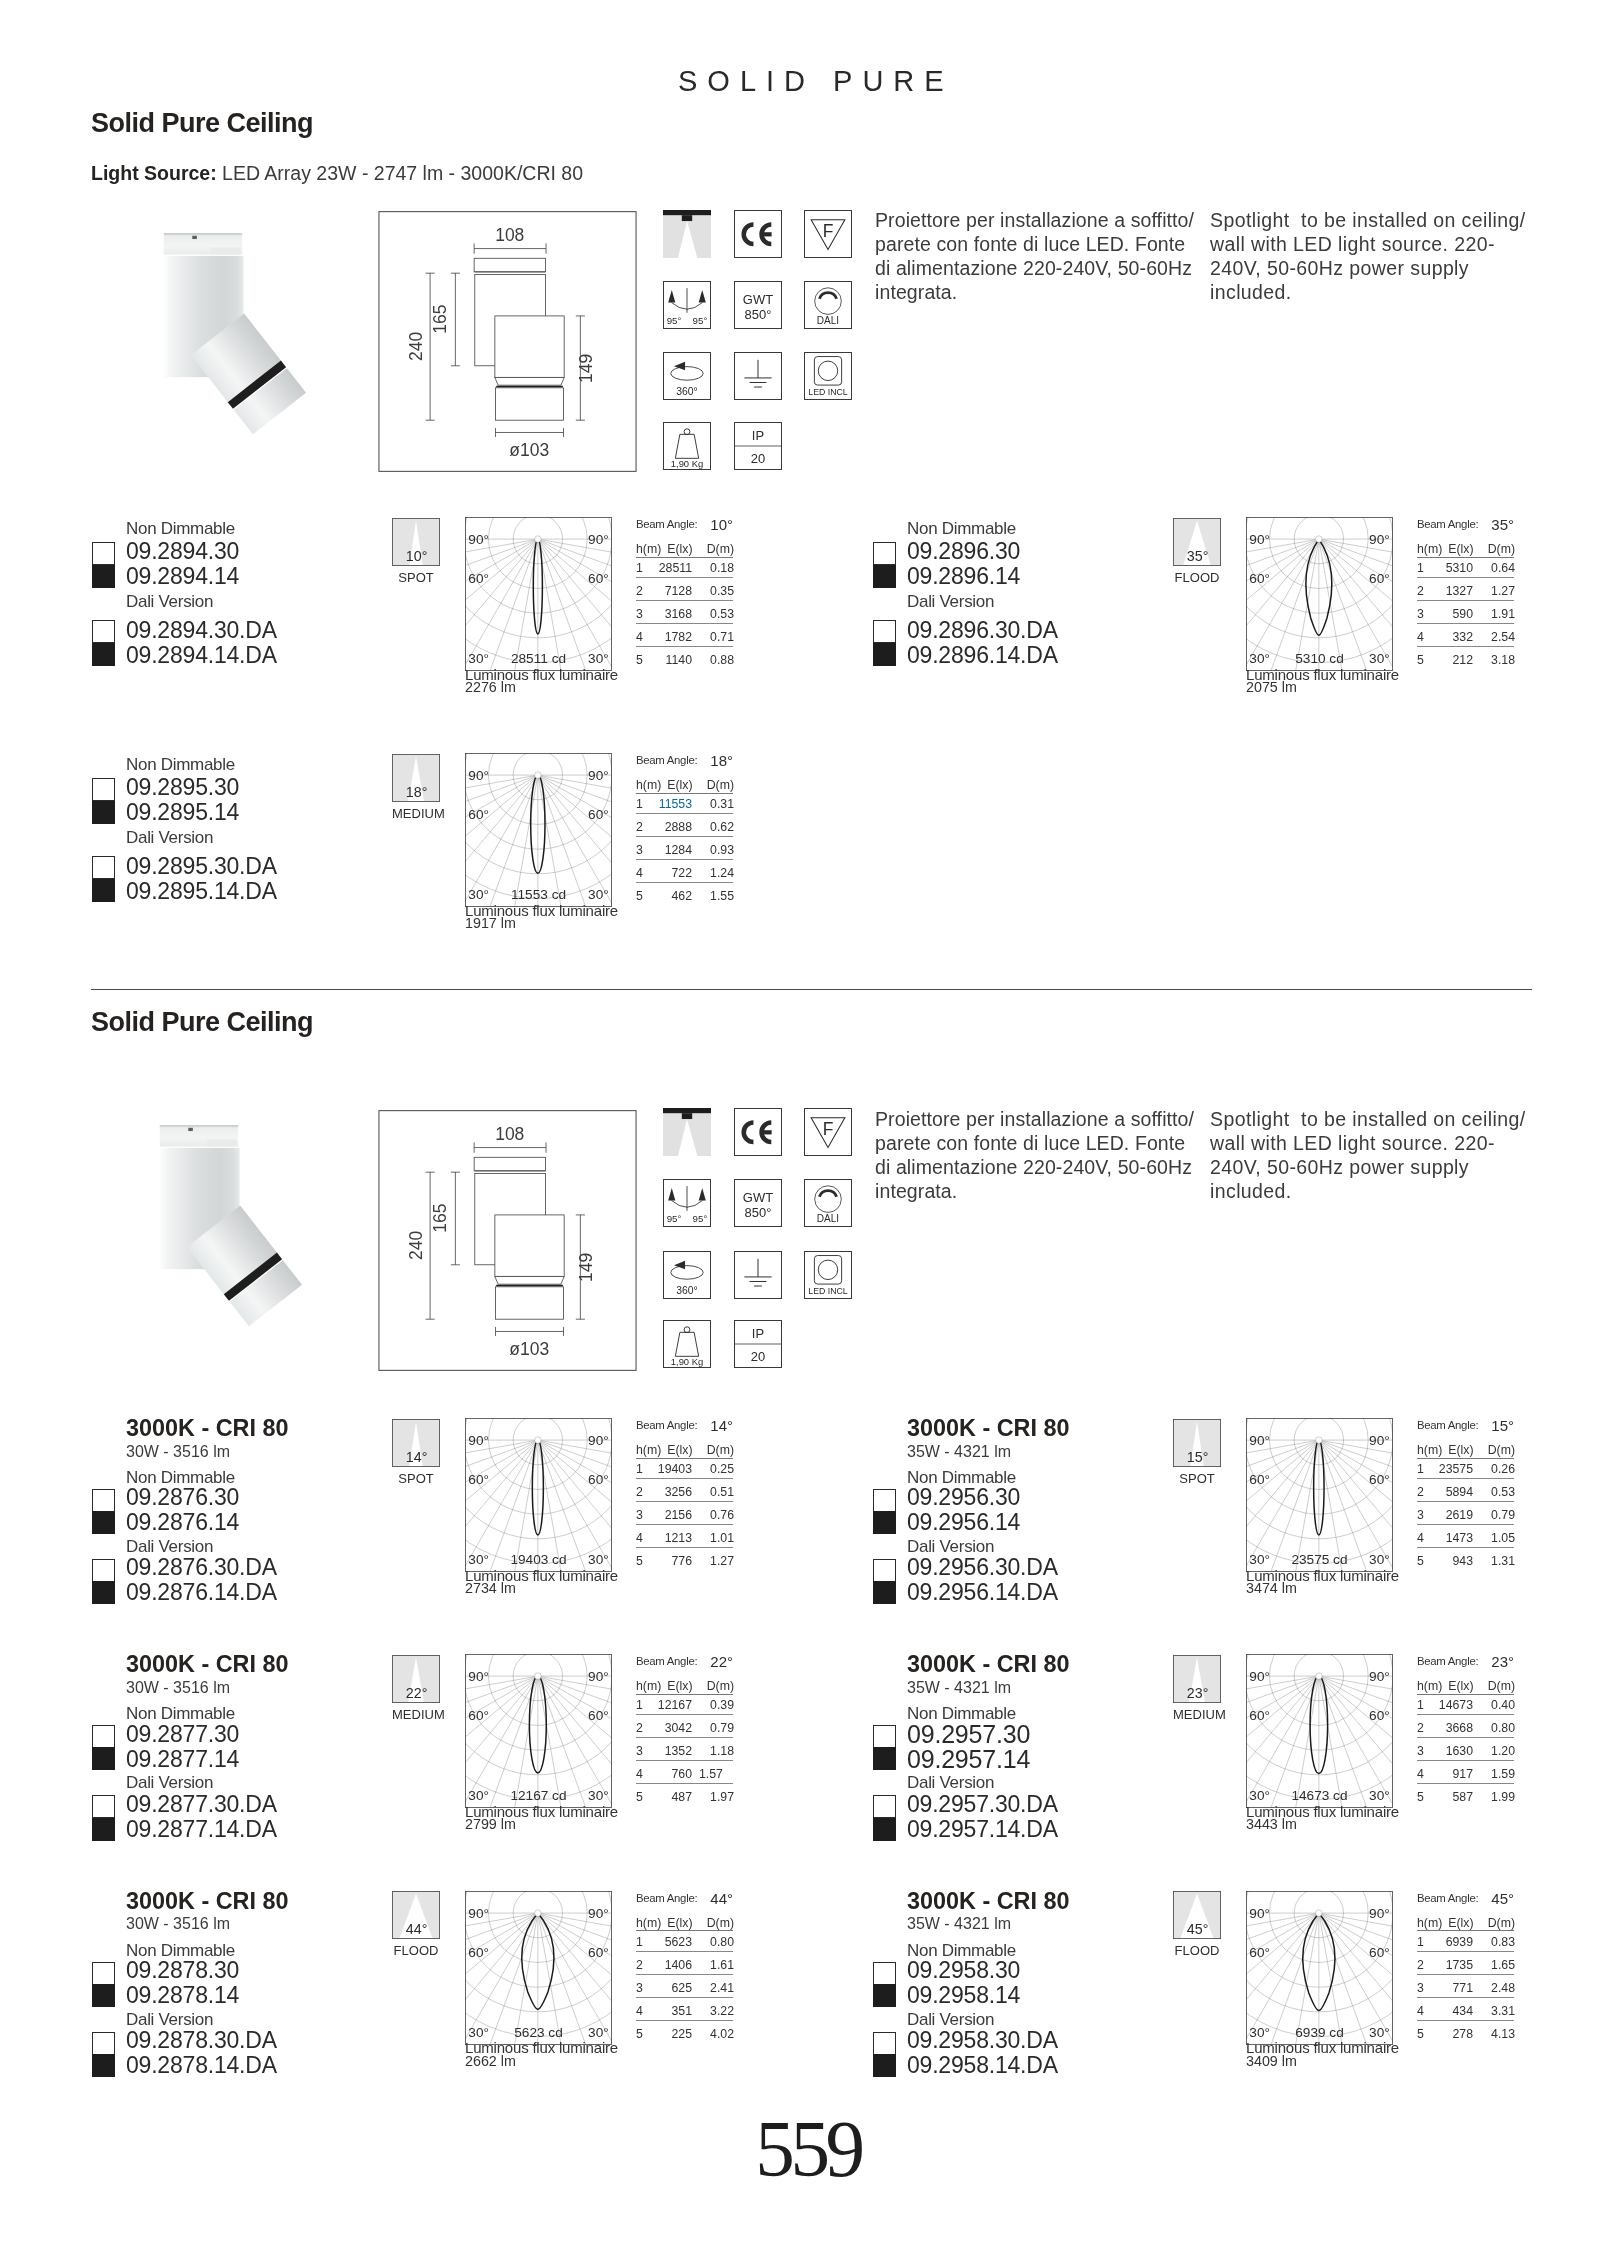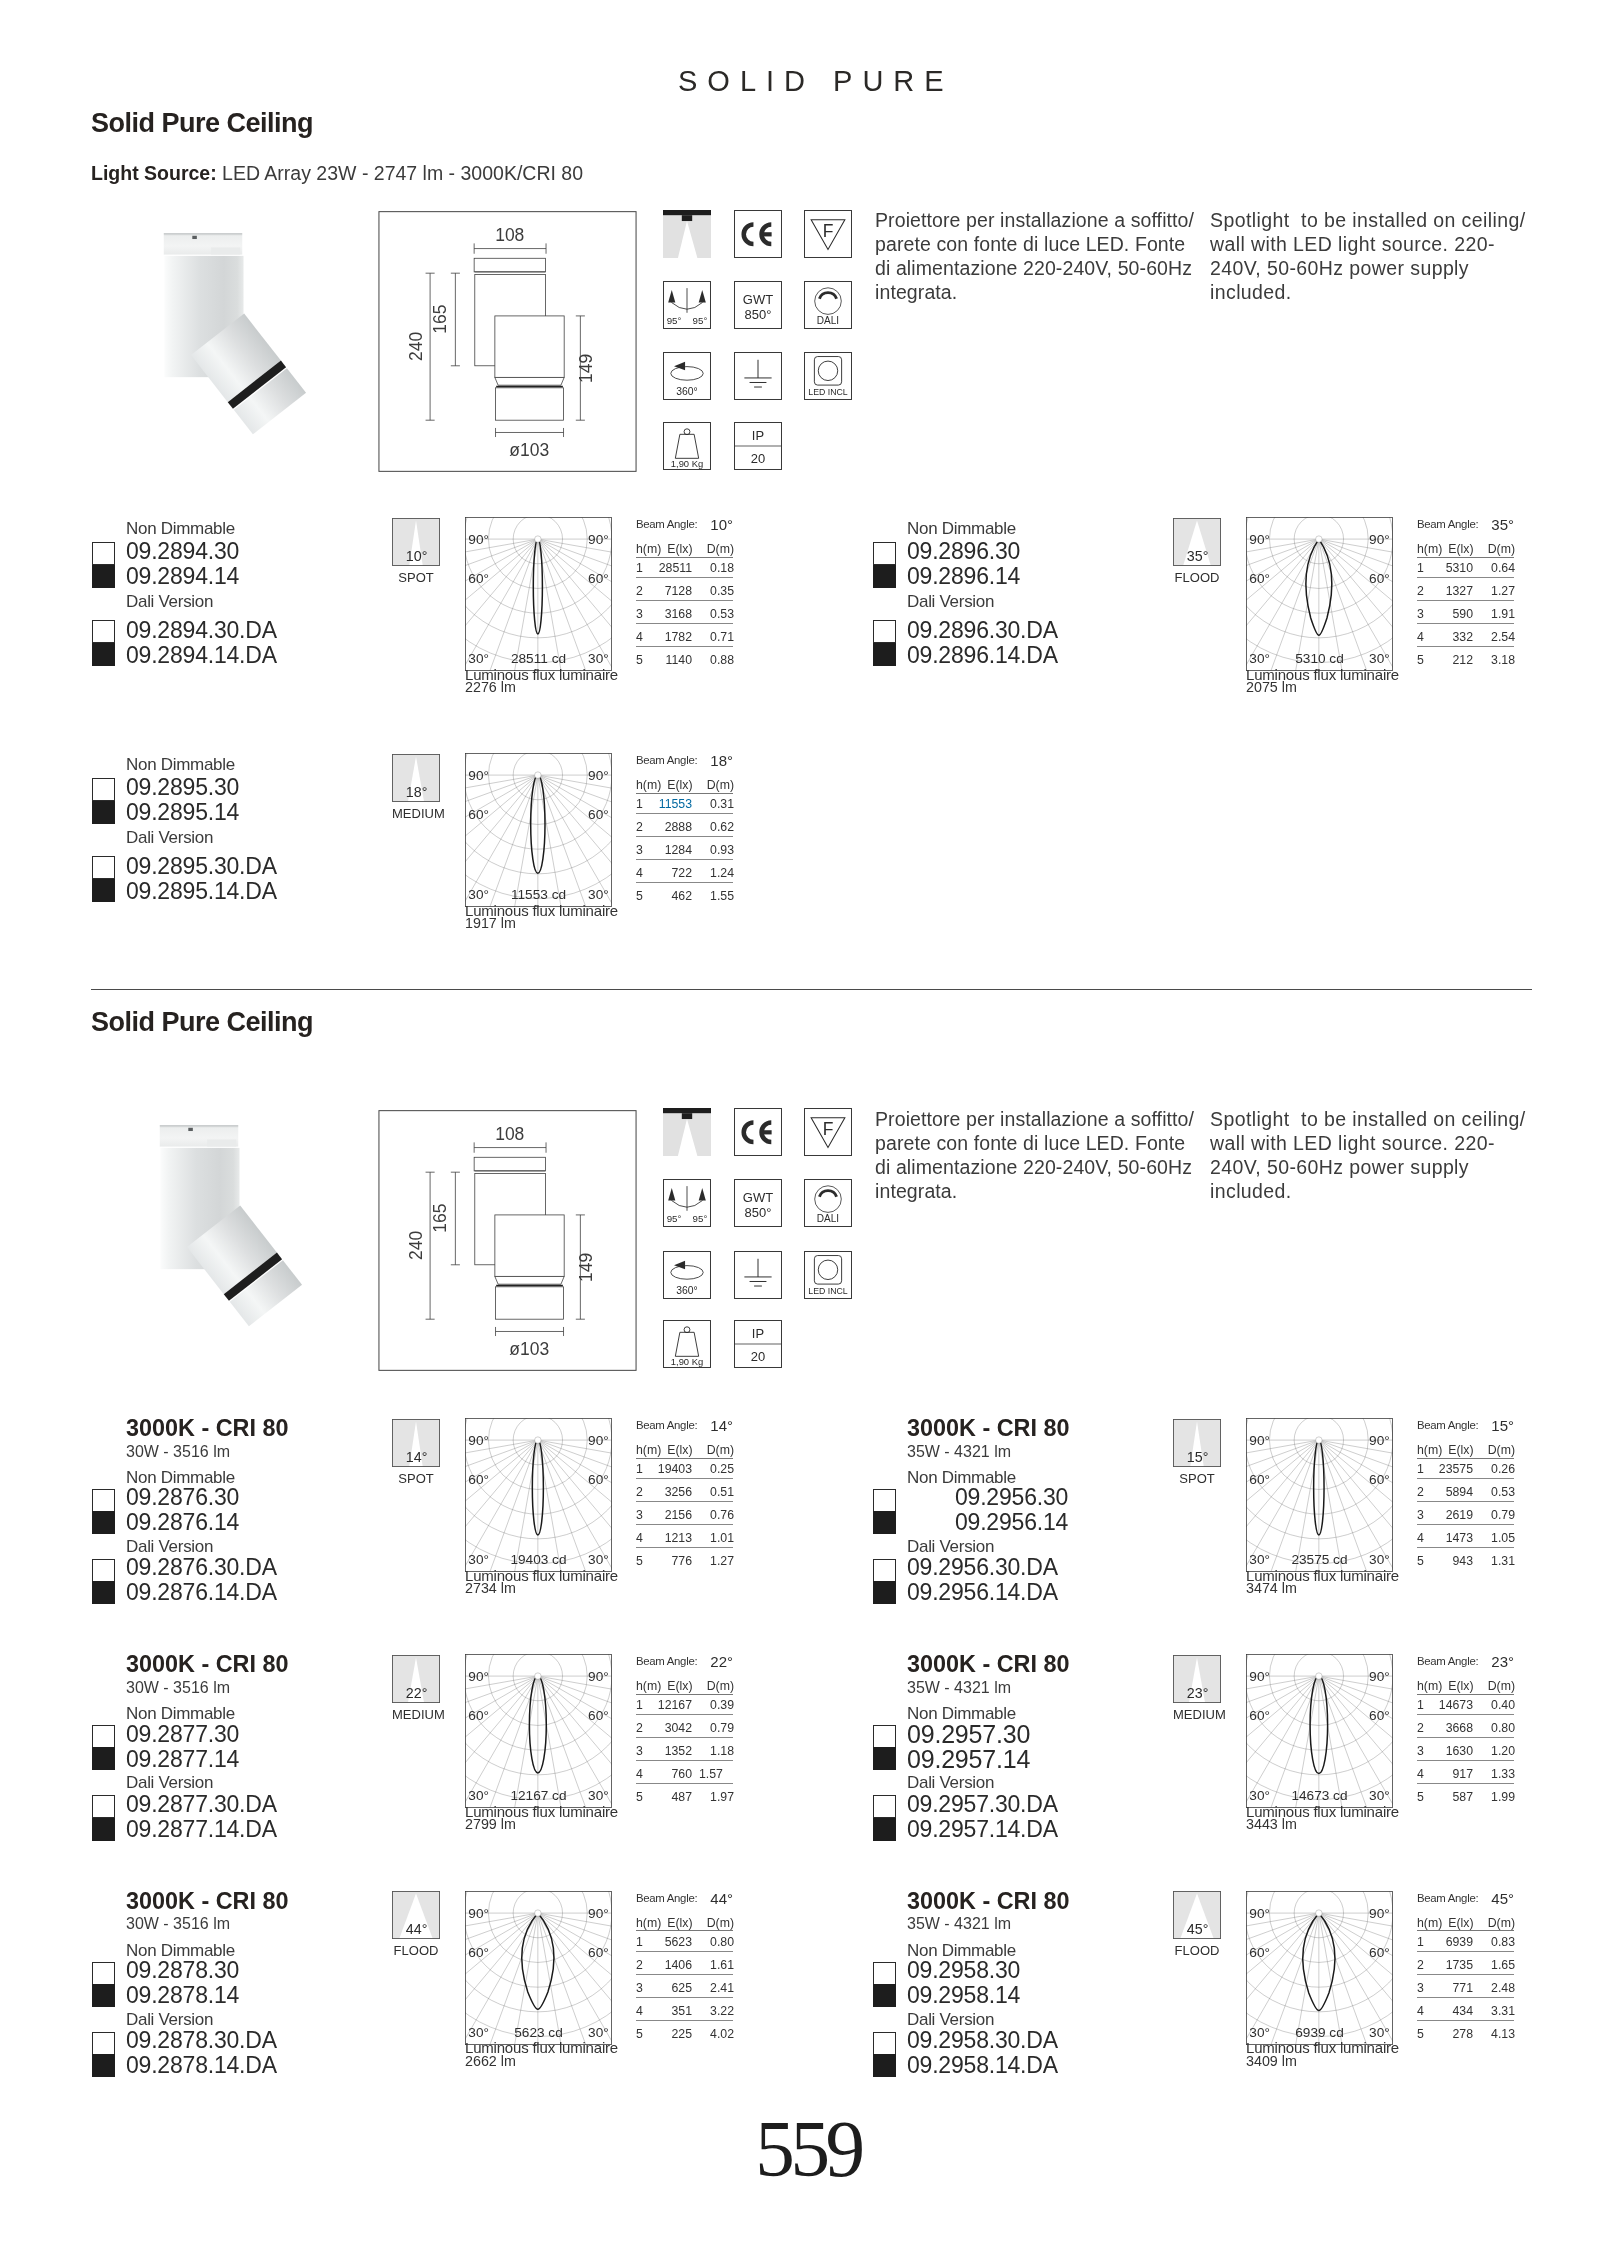--- a/index.html
+++ b/index.html
@@ -813,21 +813,21 @@
 
 <div style="position:absolute;left:907px;top:1415px;font-size:23.4px;font-weight:700;color:#262220;white-space:nowrap;">3000K - CRI 80</div>
 
 <div style="position:absolute;left:907px;top:1443px;font-size:16px;font-weight:400;color:#3b3b3b;white-space:nowrap;">35W - 4321 lm</div>
 
 <div style="position:absolute;left:907px;top:1468px;font-size:17px;font-weight:400;color:#3b3b3b;white-space:nowrap;letter-spacing:-0.3px;">Non Dimmable</div>
 
 <div class="sw" style="left:873px;top:1489px;height:23px;background:#fff;border:1.4px solid #2b2b2b;box-sizing:border-box;"></div>
 <div class="sw" style="left:873px;top:1511px;height:23.4px;background:#1d1d1d;"></div>
 
-<div style="position:absolute;left:907px;top:1485px;font-size:23px;font-weight:400;color:#2a2a2a;white-space:nowrap;line-height:25px;letter-spacing:-0.2px;margin-left:48px;">09.2956.30<br>09.2956.14</div>
+<div style="position:absolute;left:907px;top:1485px;font-size:23px;font-weight:400;color:#2a2a2a;white-space:nowrap;line-height:25px;letter-spacing:-0.2px;">09.2956.30<br>09.2956.14</div>
 
 <div style="position:absolute;left:907px;top:1537px;font-size:17px;font-weight:400;color:#3b3b3b;white-space:nowrap;letter-spacing:-0.3px;">Dali Version</div>
 
 <div class="sw" style="left:873px;top:1559px;height:23px;background:#fff;border:1.4px solid #2b2b2b;box-sizing:border-box;"></div>
 <div class="sw" style="left:873px;top:1581px;height:23.4px;background:#1d1d1d;"></div>
 
 <div style="position:absolute;left:907px;top:1555px;font-size:23px;font-weight:400;color:#2a2a2a;white-space:nowrap;line-height:25px;letter-spacing:-0.2px;">09.2956.30.DA<br>09.2956.14.DA</div>
 
 <svg style="position:absolute;left:1173px;top:1419px" width="48" height="48" viewBox="0 0 74 74" font-family="Liberation Sans, sans-serif">
 <rect x="0" y="0" width="74" height="74" fill="#e4e4e4"></rect>
@@ -1169,21 +1169,21 @@
 <div style="position:absolute;left:1425px;top:1744px;width:48px;text-align:right;font-size:12.3px;color:#333;">1630</div>
 
 <div style="position:absolute;left:1480px;top:1744px;width:35px;text-align:right;font-size:12.3px;color:#333;">1.20</div>
 
 <div style="position:absolute;left:1417px;top:1760px;width:97px;height:0.8px;background:#888;"></div>
 
 <div style="position:absolute;left:1417px;top:1767px;font-size:12.3px;font-weight:400;color:#333;white-space:nowrap;">4</div>
 
 <div style="position:absolute;left:1425px;top:1767px;width:48px;text-align:right;font-size:12.3px;color:#333;">917</div>
 
-<div style="position:absolute;left:1480px;top:1767px;width:35px;text-align:right;font-size:12.3px;color:#333;">1.33</div>
+<div style="position:absolute;left:1480px;top:1767px;width:35px;text-align:right;font-size:12.3px;color:#333;">1.59</div>
 
 <div style="position:absolute;left:1417px;top:1783px;width:97px;height:0.8px;background:#888;"></div>
 
 <div style="position:absolute;left:1417px;top:1790px;font-size:12.3px;font-weight:400;color:#333;white-space:nowrap;">5</div>
 
 <div style="position:absolute;left:1425px;top:1790px;width:48px;text-align:right;font-size:12.3px;color:#333;">587</div>
 
 <div style="position:absolute;left:1480px;top:1790px;width:35px;text-align:right;font-size:12.3px;color:#333;">1.99</div>
 
 <div style="position:absolute;left:126px;top:1888px;font-size:23.4px;font-weight:700;color:#262220;white-space:nowrap;">3000K - CRI 80</div>

